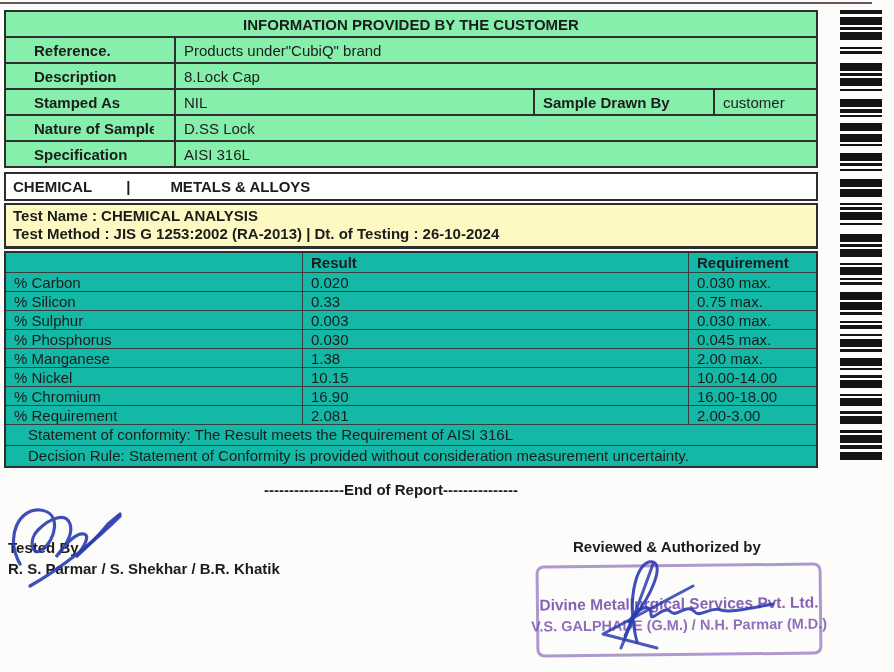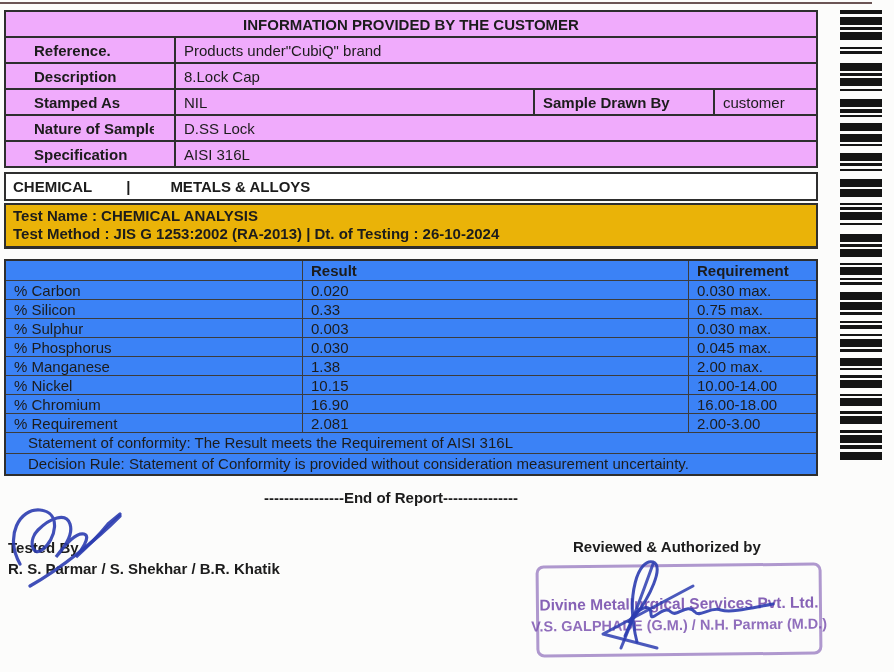--- a/index.html
+++ b/index.html
@@ -10,39 +10,39 @@
   *{box-sizing:border-box; margin:0; padding:0;}
   html,body{width:894px; height:672px; overflow:hidden;}
   body{
     position:relative; background:#fcfcfb; color:var(--ink);
     font-family:"Liberation Sans", sans-serif; font-size:15px;
   }
   .artifact-top{position:absolute; left:0; top:2px; width:872px; height:2px; background:var(--artifact); opacity:.8;}
   .doc{position:absolute; left:4px; top:10px; width:814px;}
 
   
-  .info-table{border:2px solid var(--border); background:#f0abfc;}
+  .info-table{border:2px solid var(--border); background:#86efac;}
   .info-header{height:24px; display:flex; align-items:center; justify-content:center; font-weight:bold;}
   .info-row{display:grid; grid-template-columns:148px 359px 180px 123px; border-top:2px solid var(--border); height:26px;}
   .cell{display:flex; align-items:center; padding:0 8px; overflow:hidden; white-space:nowrap;margin-left:20px;}
   .cell + .cell{border-left:2px solid var(--border);}
   .span3{grid-column:2 / 5;}
   .lbl{font-weight:bold;}
 
   
   .chem-band{margin-top:4px; border:2px solid var(--border); height:29px; display:flex; align-items:center; background:#fff; font-weight:bold;}
   .chem-band .cat{margin-left:7px;}
   .chem-band .pipe{margin-left:34px;}
   .chem-band .subcat{margin-left:40px;}
 
   
-  .test-box{margin-top:2px; border:2px solid var(--border); border-bottom-width:3px; background:#eab308; padding:2px 0 3px 7px; font-weight:bold; line-height:18px;}
-
-  
-  .res-table{margin-top:10px; border:2px solid var(--border); background:#3b82f6;}
+  .test-box{margin-top:2px; border:2px solid var(--border); border-bottom-width:3px; background:#fef9c3; padding:2px 0 3px 7px; font-weight:bold; line-height:18px;}
+
+  
+  .res-table{margin-top:2px; border:2px solid var(--border); background:#14b8a6;}
   .res-row{display:grid; grid-template-columns:296px 386px 128px; height:19px;}
   .res-row + .res-row{border-top:1.5px solid var(--hairline);}
   .res-cell{display:flex; align-items:center; padding:0 8px; white-space:nowrap; overflow:hidden;}
   .res-cell + .res-cell{border-left:1.5px solid var(--hairline);}
   .res-head{font-weight:bold;}
   .full-row{display:block; height:21px; line-height:20px; padding:0 22px; border-top:1.5px solid var(--hairline); white-space:nowrap; overflow:hidden;}
 
   .end-line{margin-top:13px; text-align:center; font-weight:bold; padding-right:40px;}
 
   

